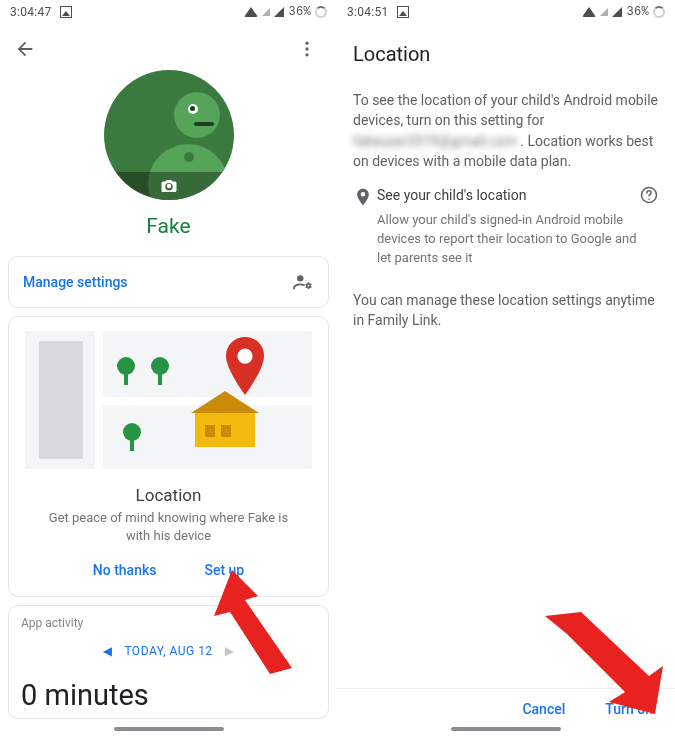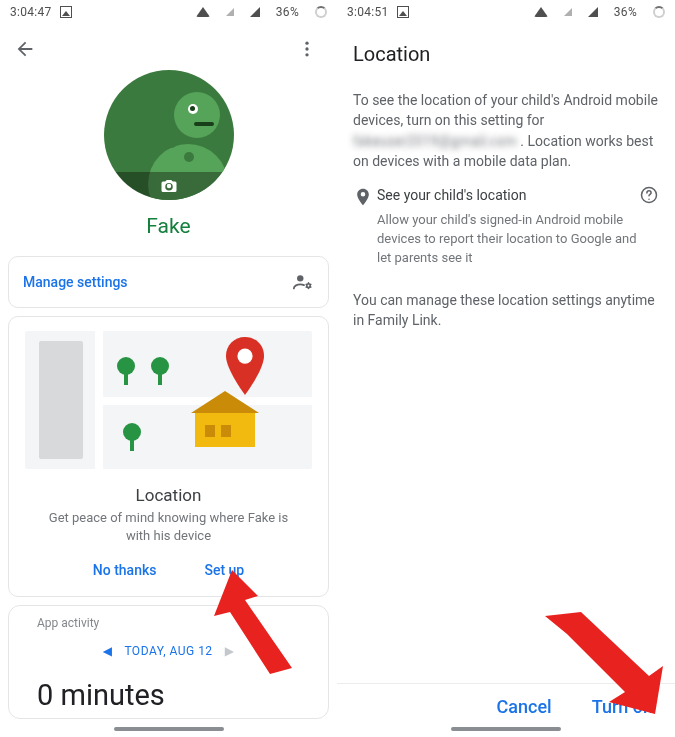--- a/index.html
+++ b/index.html
@@ -26,21 +26,21 @@
     height: 24px;
     display: flex;
     align-items: center;
     justify-content: space-between;
     padding: 0 10px;
     font-size: 12px;
     color: #4f4f4f;
     letter-spacing: 0.3px;
   }
   .statusbar .left { display:flex; align-items:center; gap:8px;}
-  .statusbar .right { display:flex; align-items:center; gap:16px;}
+  .statusbar .right { display:flex; align-items:center; gap:4px;font-family:Liberation Mono, monospace;}
   .triangle {
     width:0; height:0; display:inline-block;
     border-left:10px solid transparent;
     border-bottom:10px solid #4f4f4f;
   }
   .triangle.dim { opacity:0.45; border-left-width:8px; border-bottom-width:8px;}
   .wifi {
     width:0;height:0;display:inline-block;
     border-left:7px solid transparent;
     border-right:7px solid transparent;
@@ -105,21 +105,21 @@
   .house .body::before{left:10px;} .house .body::after{left:26px;}
   .house .roof{width:0;height:0;border-left:34px solid transparent;border-right:34px solid transparent;border-bottom:22px solid #c98b08;margin-left:-4px;}
   .pin{position:absolute;top:6px;left:198px;}
   .pin svg{display:block;}
 
   .loc-title{text-align:center;font-size:17px;color:#3c4043;margin-top:16px;}
   .loc-sub{text-align:center;font-size:13px;color:#72767a;margin:4px 24px 18px;line-height:1.35;}
   .btn-row{display:flex;justify-content:center;gap:48px;padding-bottom:6px;margin-top:16px;}
   .flat-btn{color:#1a73e8;font-size:14px;font-weight:500;}
 
-  .act-card{padding:10px 28px 6px;border-radius:12px;}
+  .act-card{padding:10px 12px 6px;}
   .act-label{font-size:12px;color:#84888c;}
   .date-row{display:flex;align-items:center;justify-content:center;gap:12px;margin-top:14px;font-size:12px;color:#1a73e8;letter-spacing:0.5px;}
   .date-row .chev{color:#c4c7cb;}
   .date-row .chev.active{color:#1a73e8;}
   .big-min{text-align:left;font-size:29px;color:#202124;margin-top:20px;}
   .axis-tick{font-size:10px;color:#b9bcc0;text-align:right;margin-top:6px;padding-right:4px;border-bottom:1px solid #e6e7ea;}
 
   .navbar{position:absolute;bottom:0;left:0;right:0;height:16px;display:flex;justify-content:center;}
   .navbar .pill{width:110px;height:4px;background:#8a8d91;border-radius:3px;margin-top:6px;}
 
@@ -136,21 +136,21 @@
   .note-row .tx strong{font-weight:400;color:#3c4043;display:block;margin-bottom:6px;font-size:14px;}
   .note-row .q{align-self:flex-start;color:#5f6368;}
   .note-row .desc{font-size:13px;color:#72767a;line-height:1.45;}
   .para2{margin-top:22px;}
   .bottom-bar{
     position:absolute;bottom:14px;left:0;right:0;
     display:flex;justify-content:flex-end;gap:40px;padding:12px 22px 6px;
     border-top:1px solid #ececec;
     background:#fff;
   }
-  .bottom-bar .btn{color:#1a73e8;font-size:18px;font-weight:500;}
+  .bottom-bar .btn{color:#1a73e8;font-size:14px;font-weight:500;}
 </style>
 </head>
 <body>
 
 <div class="screen">
 
   <div class="statusbar">
     <div class="left">
       <span>3:04:47</span>
       <span class="pic-icon"></span>

